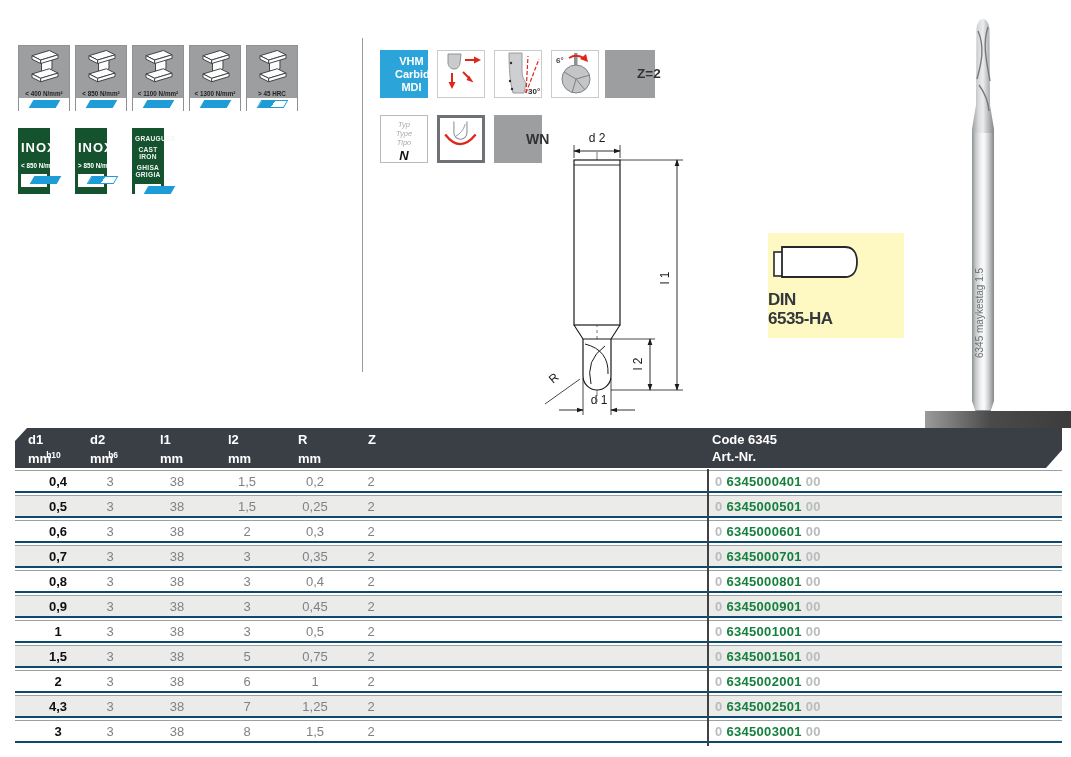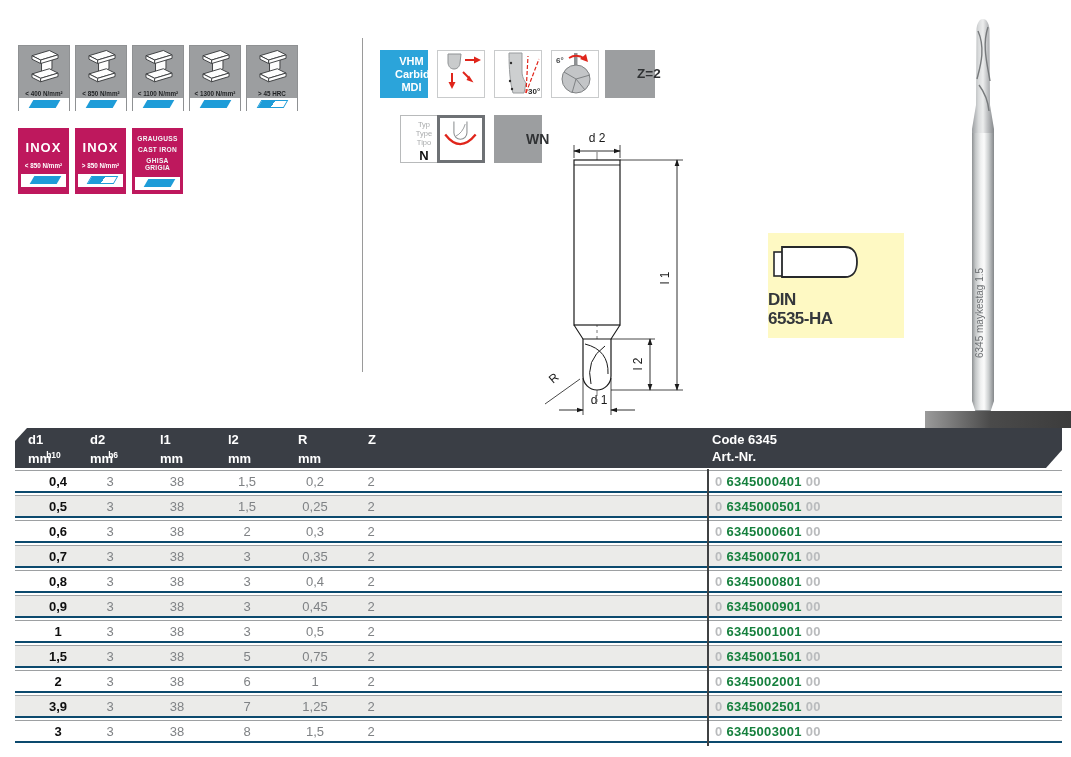--- a/index.html
+++ b/index.html
@@ -11,21 +11,21 @@
   
   .mat-icon { position:absolute; width:52px; height:66px; border:1px solid #8f9193; background:#fff; }
   .mat-top { position:relative; width:100%; height:52px; background:#9c9ea0; }
   .mat-top svg { position:absolute; left:0; top:1px; }
   .mat-label { position:absolute; left:0; right:0; bottom:1px; text-align:center;
                font-size:6.3px; font-weight:bold; color:#1f2123; letter-spacing:0; white-space:nowrap; }
   .mat-strip { position:relative; width:100%; height:13px; background:#fff; }
   .para { position:absolute; left:12px; top:2px; width:27px; height:8px; background:#1e9cd8; transform:skewX(-30deg); }
   .para.half { background:linear-gradient(105deg, #1e9cd8 52%, #ffffff 52%); border:1.6px solid #1e9cd8; }
 
-  .inox-icon { position:absolute; width:51px; height:66px; background:#be185d; padding:0 3px 10px 3px; }
+  .inox-icon { position:absolute; width:32px; height:66px; background:#14532d; padding:0 3px 10px 3px; }
   .inox-title { text-align:center; color:#fff; font-weight:bold; font-size:13px; letter-spacing:1px; margin-top:12px; }
   .inox-sub { text-align:center; color:#fff; font-weight:bold; font-size:6.3px; margin-top:7px; white-space:nowrap; }
   .gg-line { text-align:center; color:#f2f4f6; font-weight:bold; font-size:6.6px; margin-top:4px; letter-spacing:.3px; }
   .gg-first { margin-top:7px; }
   .inox-strip { position:relative; margin-top:5px; height:13px; background:#fff; }
   .inox-strip .para { left:11px; }
   .gg-strip { margin-top:6px; }
 
   
   .v-divider { position:absolute; left:362px; top:38px; width:1px; height:334px; background:#9a9a9a; }
@@ -244,21 +244,21 @@
       <path d="M24,28 L12,21 M24,28 L38,24 M24,28 L20,42 M24,28 L33,39" stroke="#7f8284" stroke-width="1" fill="none"></path>
       <path d="M33,8 q-8,-6 -16,-1" stroke="#e0251b" stroke-width="1.8" fill="none"></path>
       <polygon points="34,3 36,11 28,8" fill="#e0251b"></polygon>
     </svg>
   </div>
 
   <div class="spec-box spec-gray z-box" style="left:605px; top:50px;">
     <span>Z=2</span>
   </div>
 
-  <div class="spec-box type-box" style="left:400px; top:115px;">
+  <div class="spec-box type-box" style="left:380px; top:115px;font-style:italic;">
     <div class="type-line">Typ</div>
     <div class="type-line">Type</div>
     <div class="type-line">Tipo</div>
     <div class="type-value">N</div>
   </div>
 
   <div class="spec-box profile-box" style="left:437px; top:115px;">
     <svg width="40" height="40" viewBox="0 0 46 46">
       <path d="M16,4 L16,17 a7.5,7.5 0 0 0 15,0 L31,4" fill="#fff" stroke="#8b8e90" stroke-width="1.2"></path>
       <path d="M18,21 Q26,17 29,7" stroke="#8b8e90" stroke-width="1" fill="none"></path>
@@ -463,21 +463,21 @@
     <span class="cell c-d1">2</span>
     <span class="cell c-d2">3</span>
     <span class="cell c-l1">38</span>
     <span class="cell c-l2">6</span>
     <span class="cell c-r">1</span>
     <span class="cell c-z">2</span>
     <span class="art"><span class="art-pre">0</span> <span class="art-code">6345002001</span> <span class="art-suf">00</span></span>
   </div>
 
   <div class="trow alt">
-    <span class="cell c-d1">3,9</span>
+    <span class="cell c-d1">4,3</span>
     <span class="cell c-d2">3</span>
     <span class="cell c-l1">38</span>
     <span class="cell c-l2">7</span>
     <span class="cell c-r">1,25</span>
     <span class="cell c-z">2</span>
     <span class="art"><span class="art-pre">0</span> <span class="art-code">6345002501</span> <span class="art-suf">00</span></span>
   </div>
 
   <div class="trow">
     <span class="cell c-d1">3</span>

